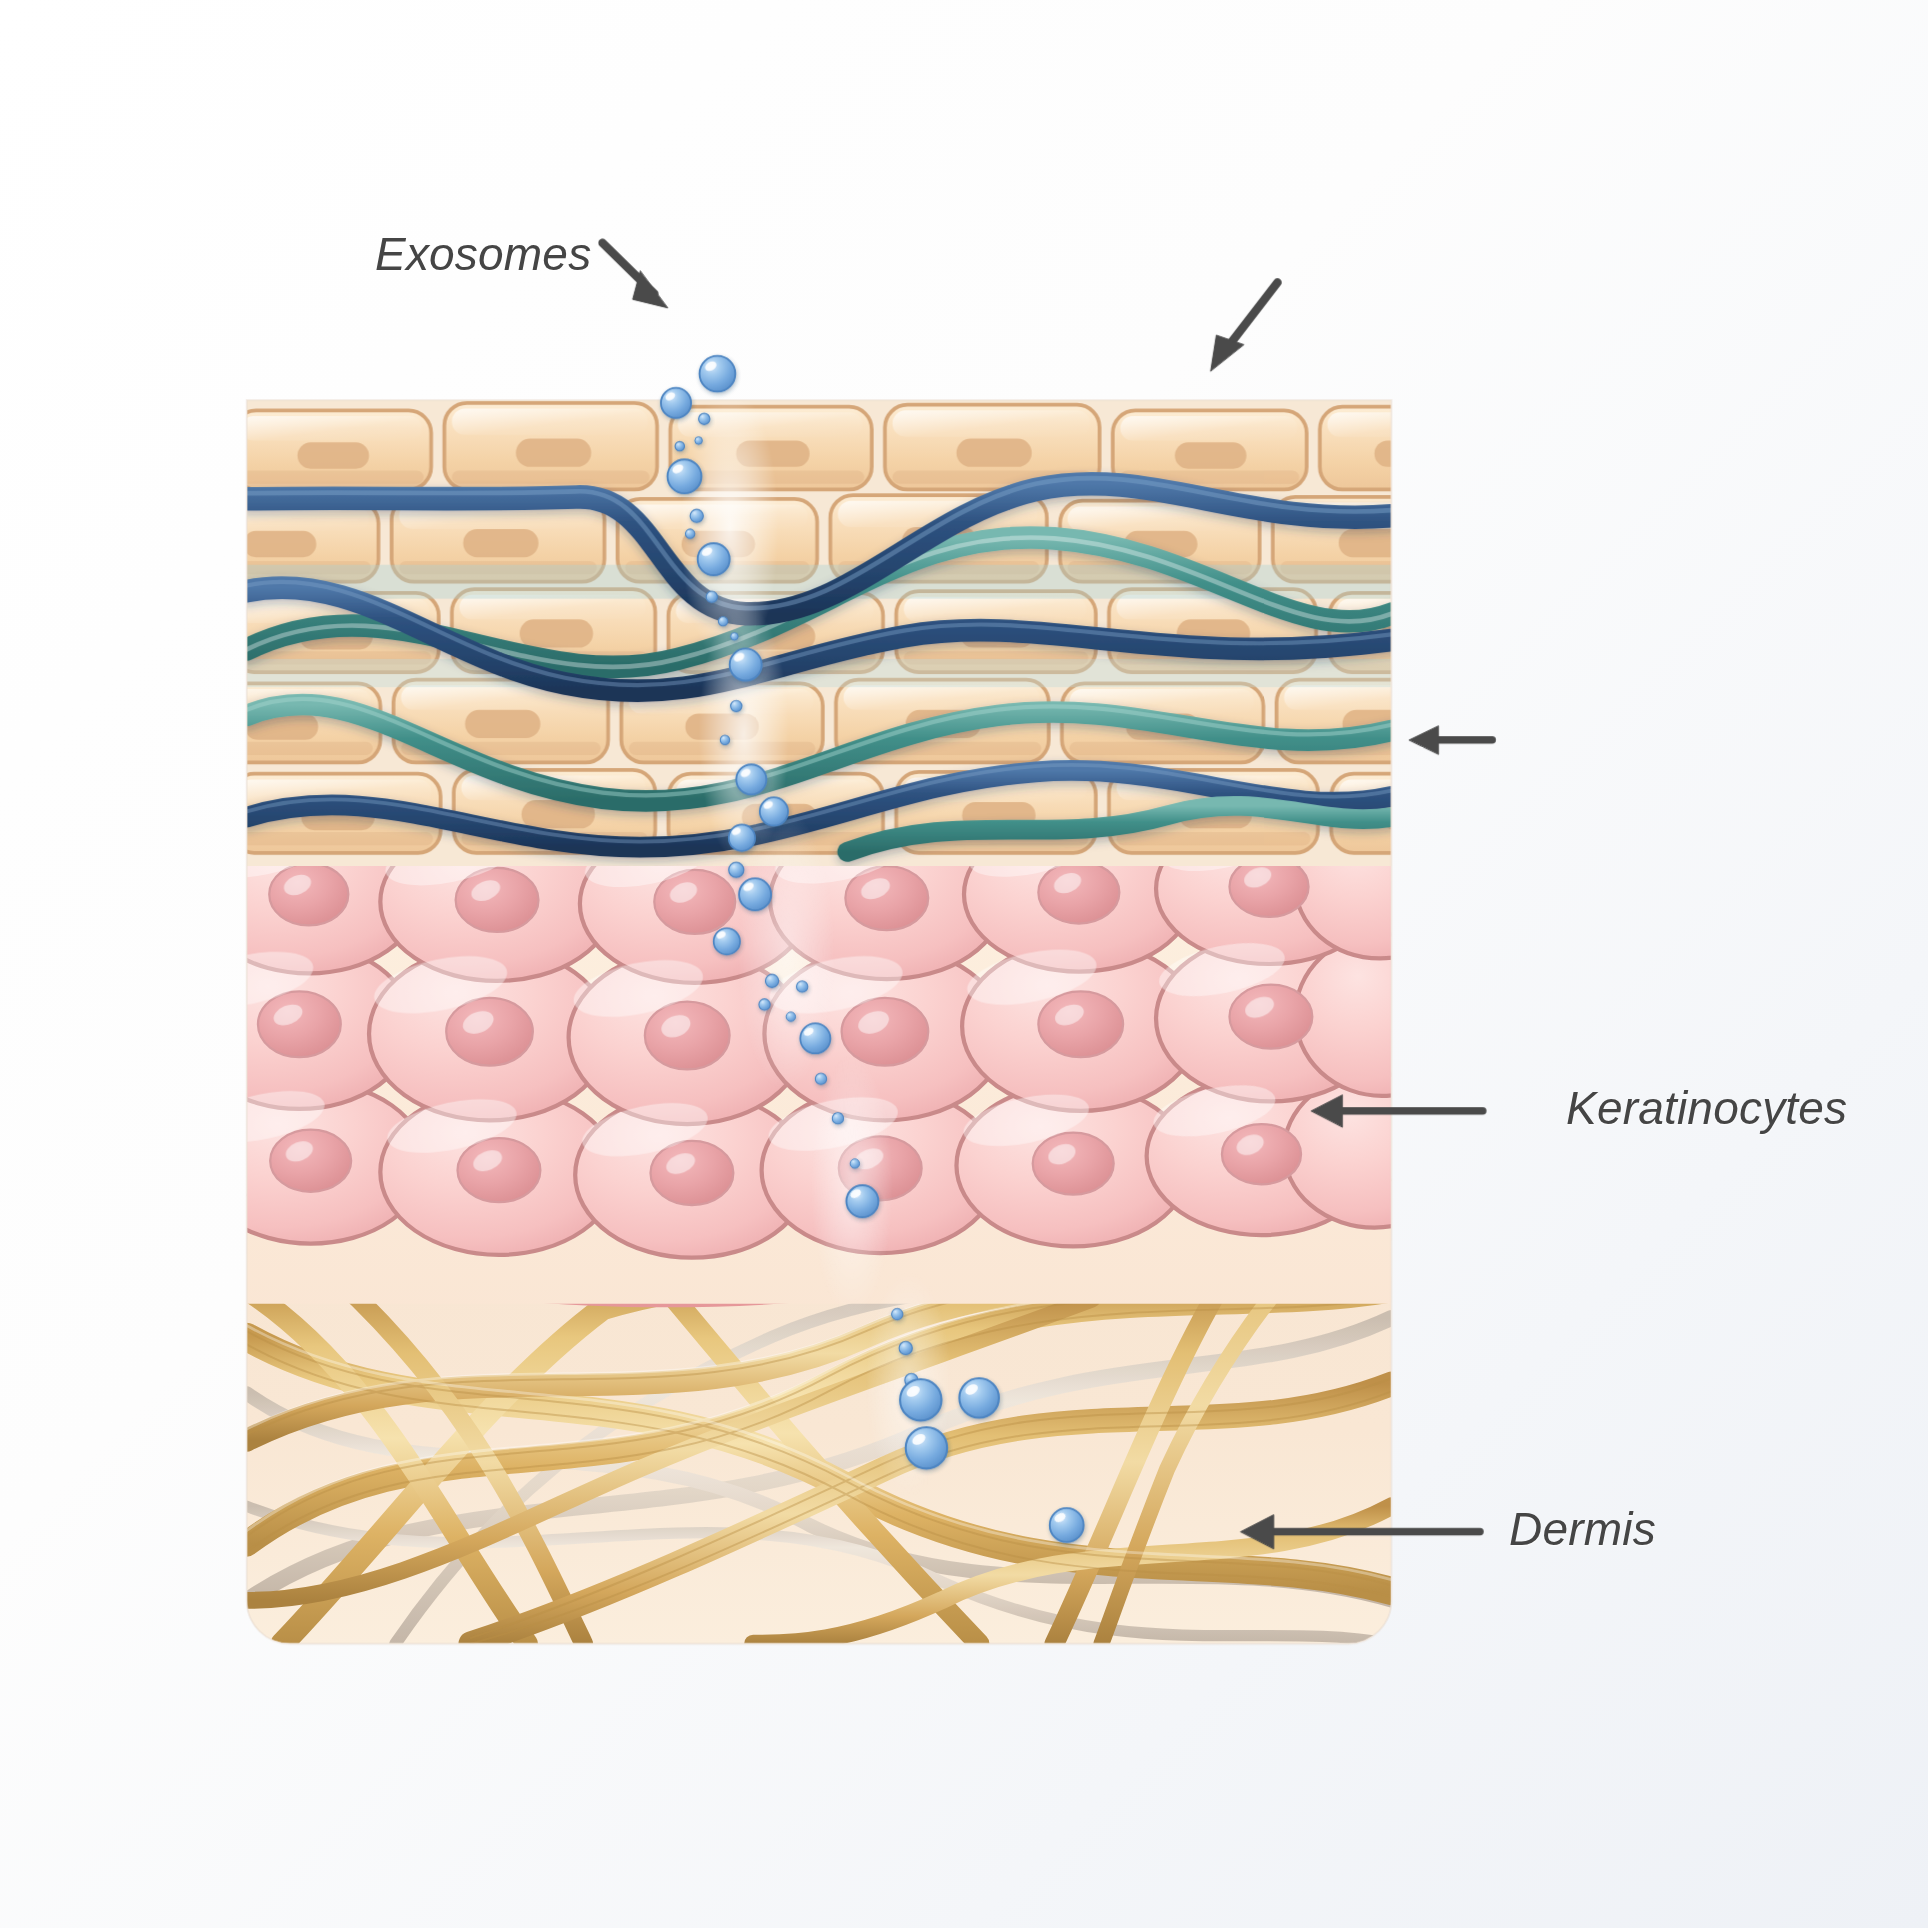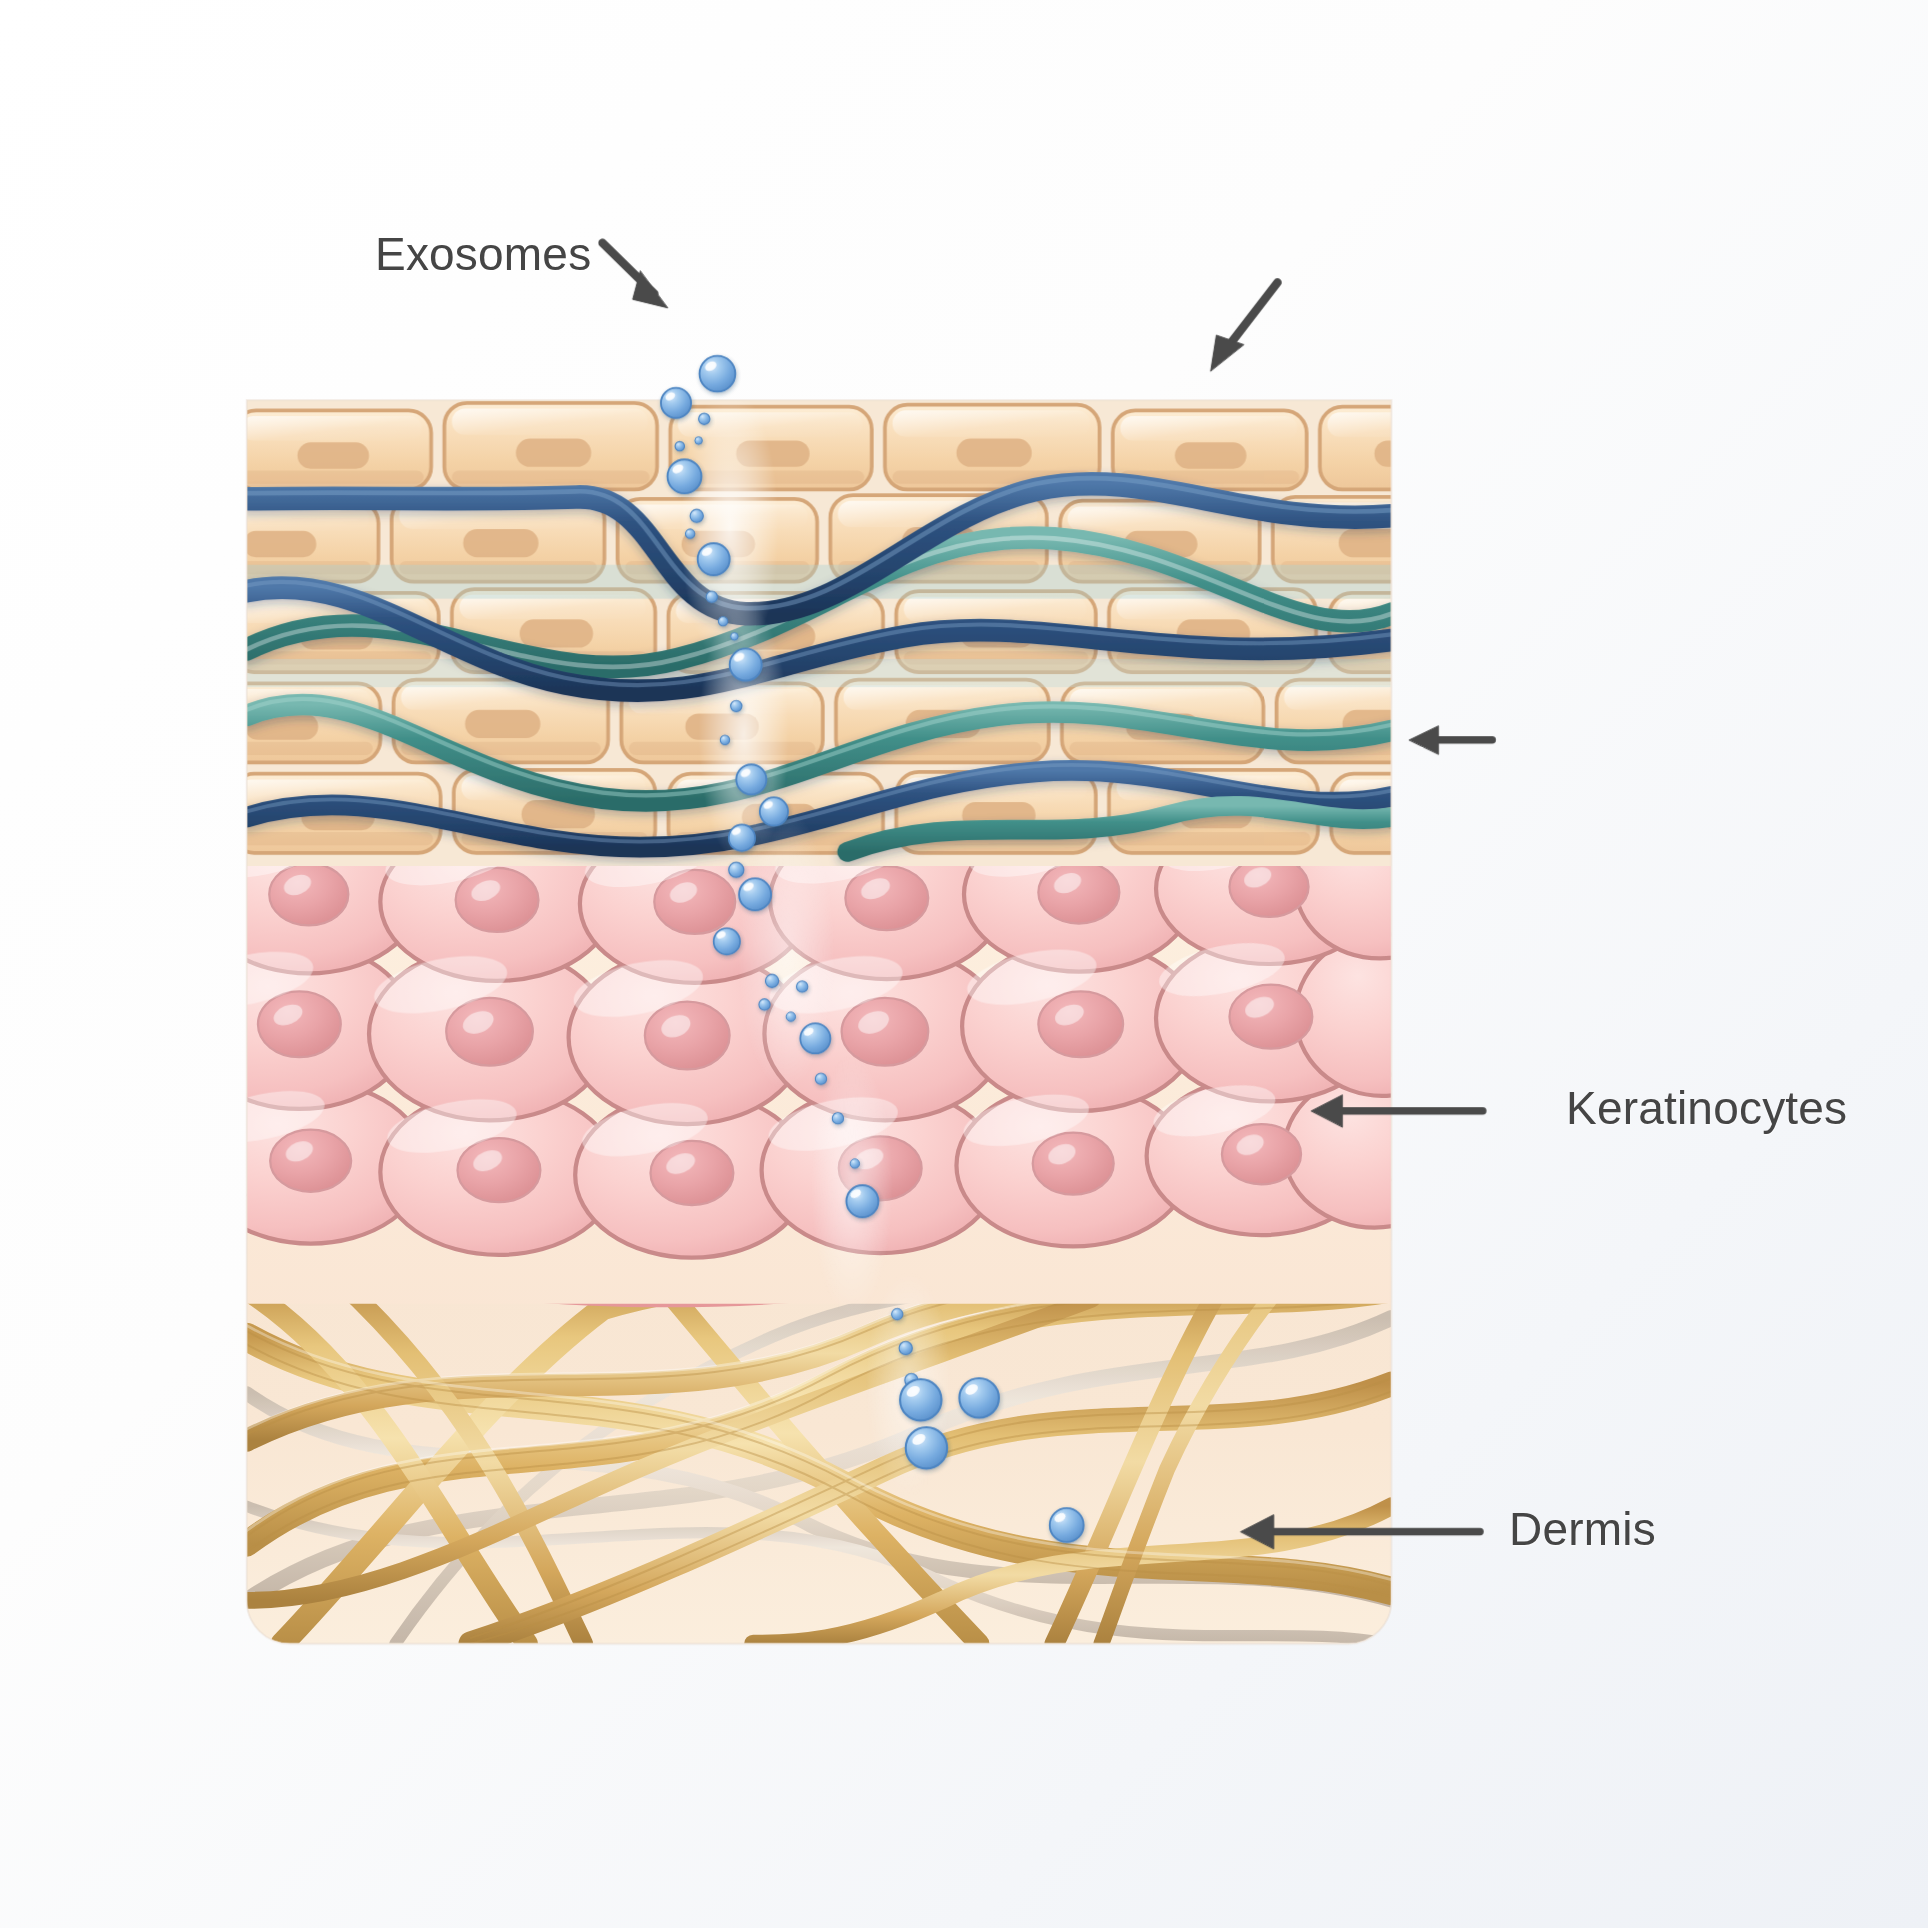--- a/index.html
+++ b/index.html
@@ -1,21 +1,21 @@
 <!DOCTYPE html>
 <html style="font-size:15px"><head>
 <meta charset="utf-8">
 <style>
   html,body{margin:0;padding:0;}
   body{
     width:1928px;height:1928px;overflow:hidden;
     font-family:"Liberation Sans","DejaVu Sans",sans-serif;
     background:linear-gradient(135deg,#ffffff 0%,#fdfdfd 40%,#f4f6f9 75%,#eef1f6 100%);
   }
-  #stage{position:relative;width:1928px;height:1524px;}
+  #stage{position:relative;width:1928px;height:1524px;font-style:italic;}
   #stage > svg{position:absolute;left:0;top:0;}
   .lbl{
     position:absolute;
     color:#454545;
     font-size:46px;
     letter-spacing:0.2px;
     line-height:1.22;
     white-space:pre;
     text-shadow:0 0.9px 1.9px rgba(255,255,255,.9);
   }

